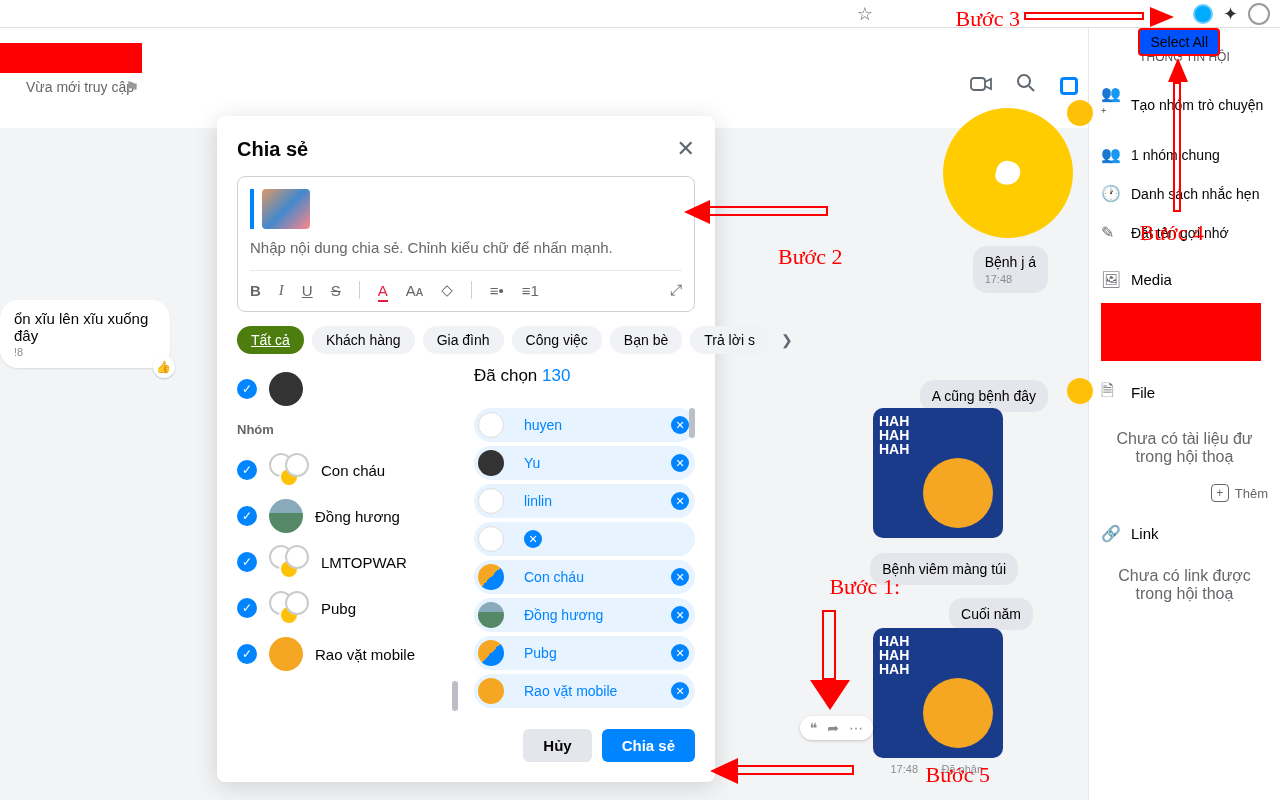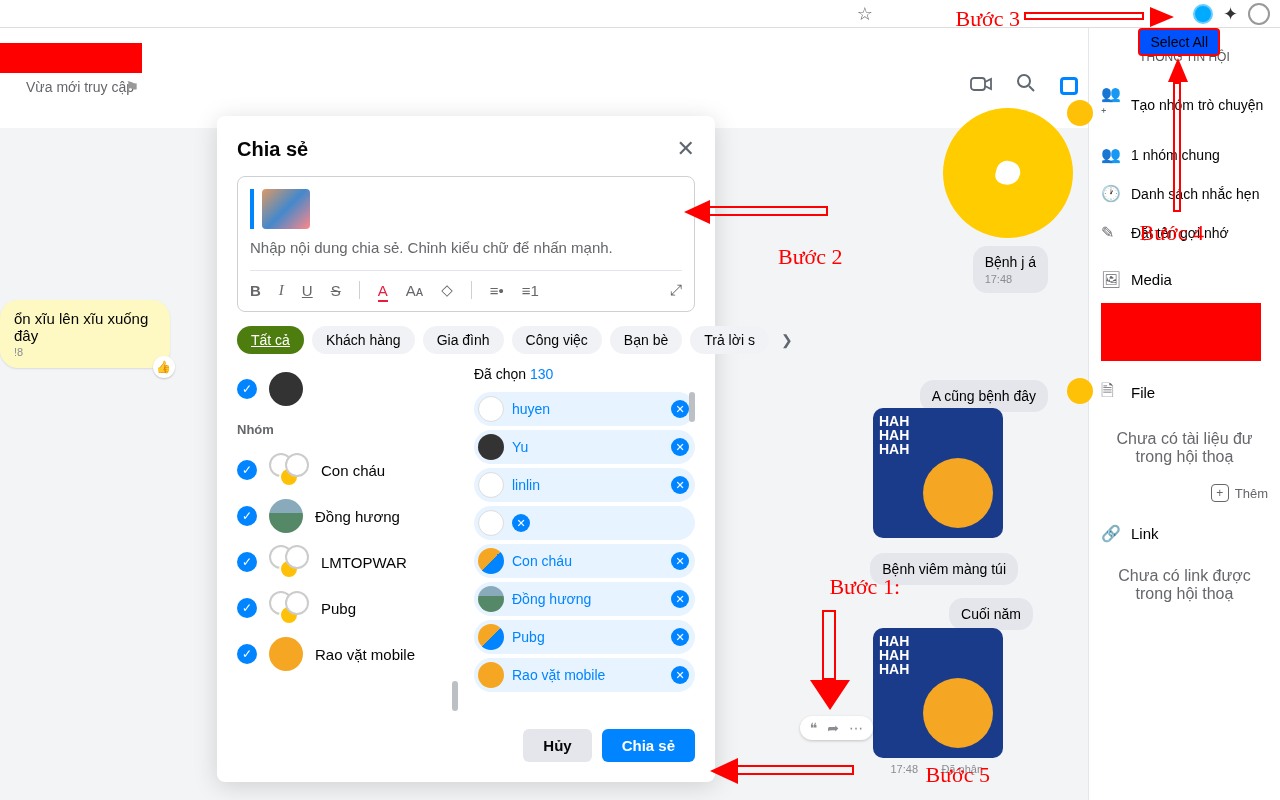--- a/index.html
+++ b/index.html
@@ -24,21 +24,21 @@
 .right-panel { width: 192px; background: #fff; padding: 12px 0; border-left: 1px solid #e4e6eb; }
 .rp-title { text-align: center; font-size: 12px; color: #555; padding: 10px 0; }
 .rp-item { display: flex; align-items: center; gap: 10px; padding: 10px 12px; color: #050505; font-size: 14px; }
 .rp-icon { color: #65676b; font-size: 16px; width: 20px; }
 .rp-section { padding: 10px 12px; display: flex; align-items: center; gap: 10px; font-size: 15px; margin-top: 8px; }
 .media-red { margin: 4px 12px; width: 160px; height: 58px; background: #ff0000; }
 .rp-empty { color: #65676b; font-size: 16px; text-align: center; padding: 14px 8px; }
 .rp-add { display: flex; align-items: center; justify-content: flex-end; gap: 6px; padding: 4px 12px; font-size: 13px; color: #65676b; }
 .rp-add .plus-box { border: 1.5px solid #65676b; border-radius: 4px; width: 18px; height: 18px; display: flex; align-items: center; justify-content: center; font-size: 12px; }
 
-.msg-bubble { position: absolute; background: #fef9c3; border-radius: 18px; padding: 10px 14px; font-size: 15px; color: #050505; box-shadow: 0 1px 2px rgba(0,0,0,0.1); }
+.msg-bubble { position: absolute; background: #ffffff; border-radius: 18px; padding: 10px 14px; font-size: 15px; color: #050505; box-shadow: 0 1px 2px rgba(0,0,0,0.1); }
 .msg-time { font-size: 11px; color: #8a8d91; margin-top: 2px; }
 .msg-left { left: 0; top: 272px; max-width: 170px; }
 .msg-left .like-bubble { position: absolute; right: -5px; bottom: -10px; width: 22px; height: 22px; background: #fff; border-radius: 50%; box-shadow: 0 1px 2px rgba(0,0,0,0.2); display: flex; align-items: center; justify-content: center; font-size: 12px; }
 
 .big-emoji { position: absolute; right: 15px; top: 80px; width: 130px; height: 130px; background: #ffcc00; border-radius: 50%; display: flex; align-items: center; justify-content: center; }
 .big-emoji::before { content: ''; width: 24px; height: 24px; background: #fff; border-radius: 50% 50% 60% 40%; transform: rotate(15deg); }
 .avatar-small { position: absolute; width: 26px; height: 26px; border-radius: 50%; background: #ffc107; }
 .av1 { right: -5px; top: 72px; }
 .av2 { right: -5px; top: 350px; }
 
@@ -102,24 +102,24 @@
 .av-multi { width: 40px; height: 34px; position: relative; flex-shrink: 0; }
 .av-multi::before, .av-multi::after { content: ''; position: absolute; width: 20px; height: 20px; border-radius: 50%; background: #fff; border: 2px solid #ccc; }
 .av-multi::before { top: 0; left: 0; }
 .av-multi::after { top: 0; right: 0; }
 .av-multi .extra { position: absolute; bottom: 0; left: 10px; width: 20px; height: 20px; border-radius: 50%; background: #ffc107; border: 2px solid #fff; }
 .av-photo1 { background: linear-gradient(180deg, #8ab 40%, #586 40%); }
 .av-photo2 { background: #f5a623; }
 .contact-name { font-size: 15px; color: #050505; }
 .section-label { font-size: 13px; color: #65676b; font-weight: 600; margin: 10px 0; }
 
-.sel-header { font-size: 14px; color: #050505; margin-bottom: 10px; }
+.sel-header { font-size: 17px; color: #050505; margin-bottom: 22px; }
 .sel-count { color: #0084ff; }
 .sel-list { display: flex; flex-direction: column; gap: 4px; }
-.sel-item { background: #e7f3ff; border-radius: 18px; padding: 4px 6px 4px 4px; display: flex; align-items: center; gap: 8px; }
+.sel-item { background: #e7f3ff; border-radius: 18px; padding: 4px 6px 4px 4px; display: flex; align-items: center; gap: 20px; }
 .sel-av { width: 26px; height: 26px; border-radius: 50%; background: #333; flex-shrink: 0; }
 .sel-av.s-white { background: #fff; border: 1px solid #ddd; }
 .sel-av.s-multi { background: linear-gradient(135deg, #f5a623 50%, #0084ff 50%); }
 .sel-av.s-photo { background: linear-gradient(180deg, #8ab 40%, #586 40%); }
 .sel-name { flex: 1; font-size: 14px; color: #0084ff; }
 .sel-rm { width: 18px; height: 18px; border-radius: 50%; background: #0084ff; color: #fff; display: flex; align-items: center; justify-content: center; font-size: 11px; }
 
 .scroll-handle { width: 6px; background: #bcc0c4; border-radius: 3px; }
 .sh1 { position: absolute; height: 30px; right: 0; top: 0; }
 .sh2 { height: 30px; margin-left: auto; margin-top: 4px; }

